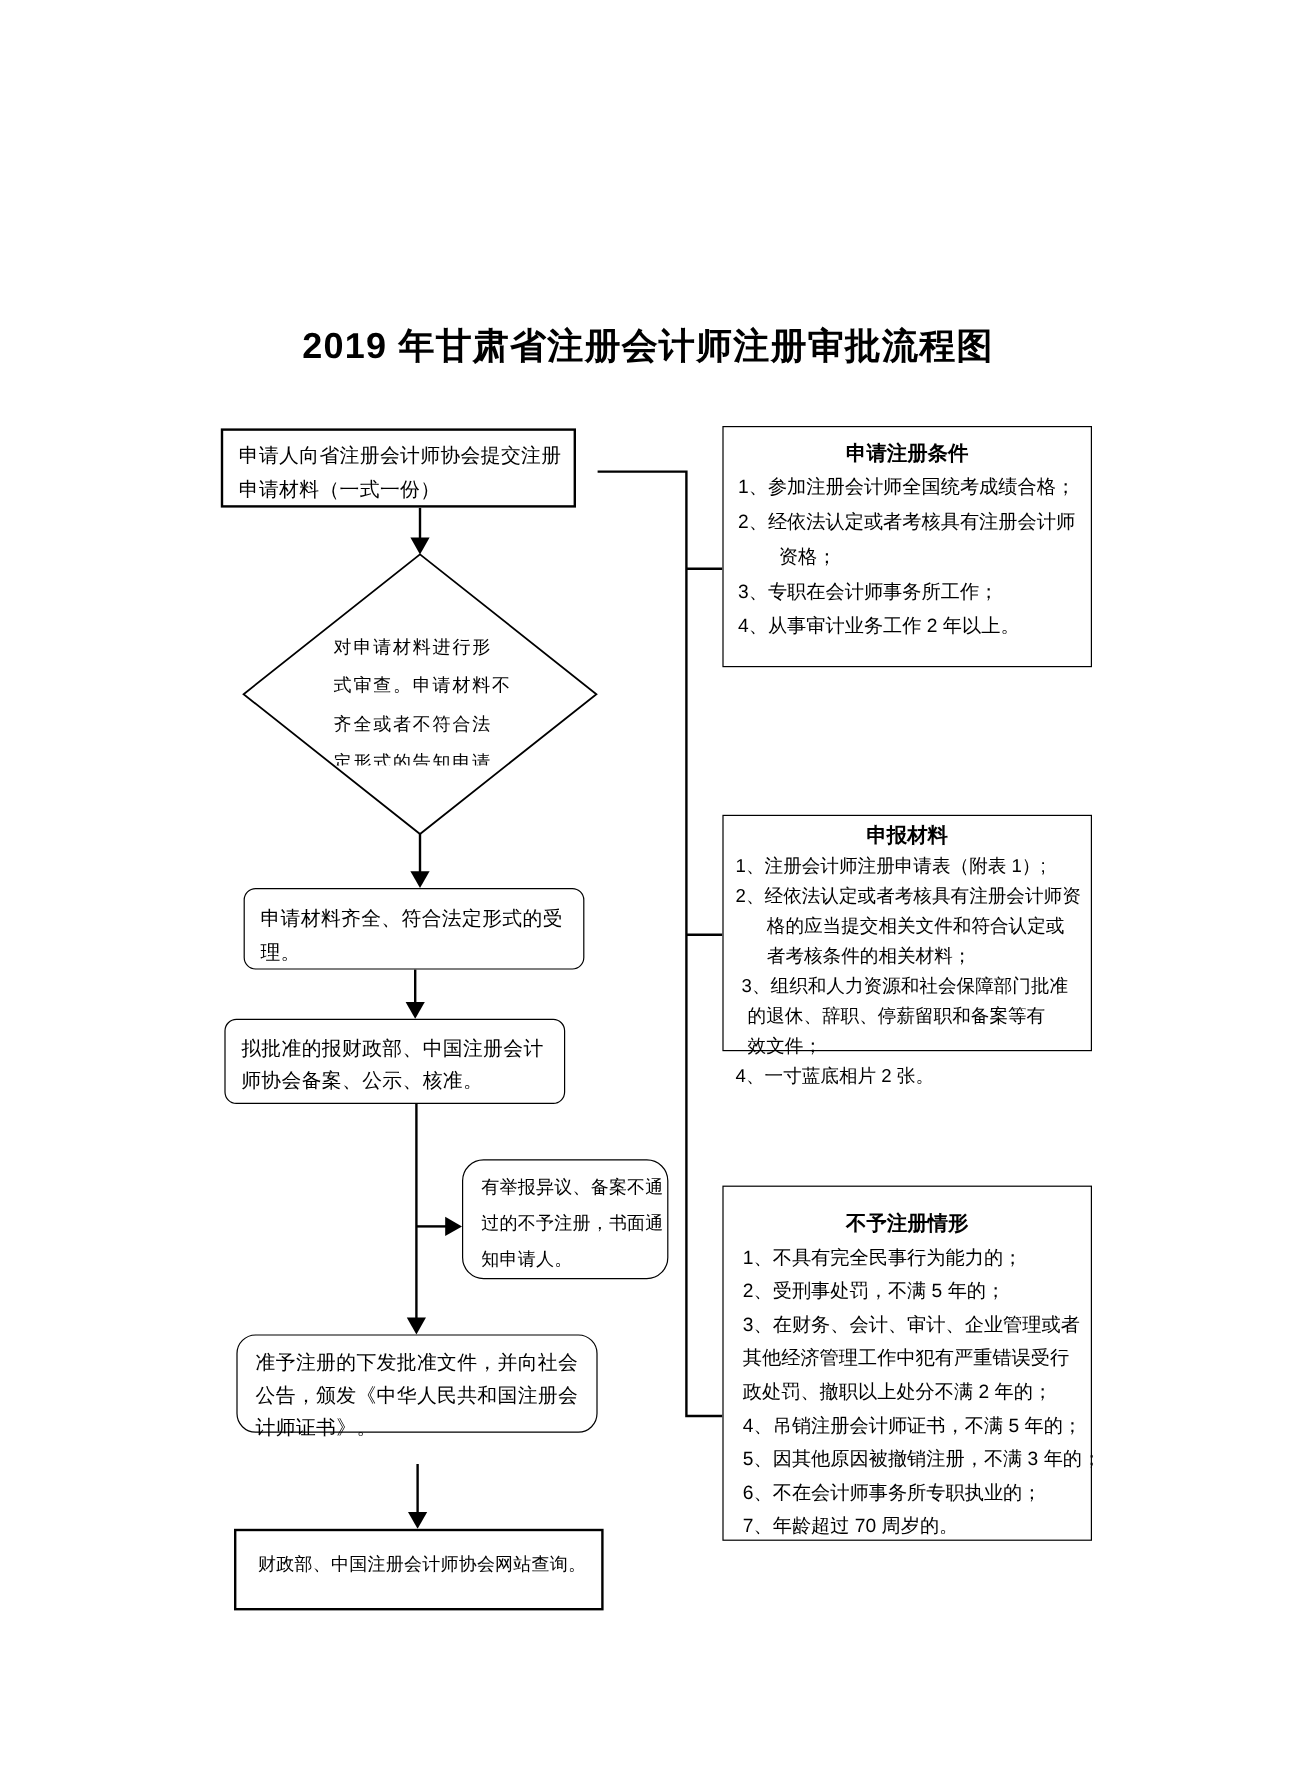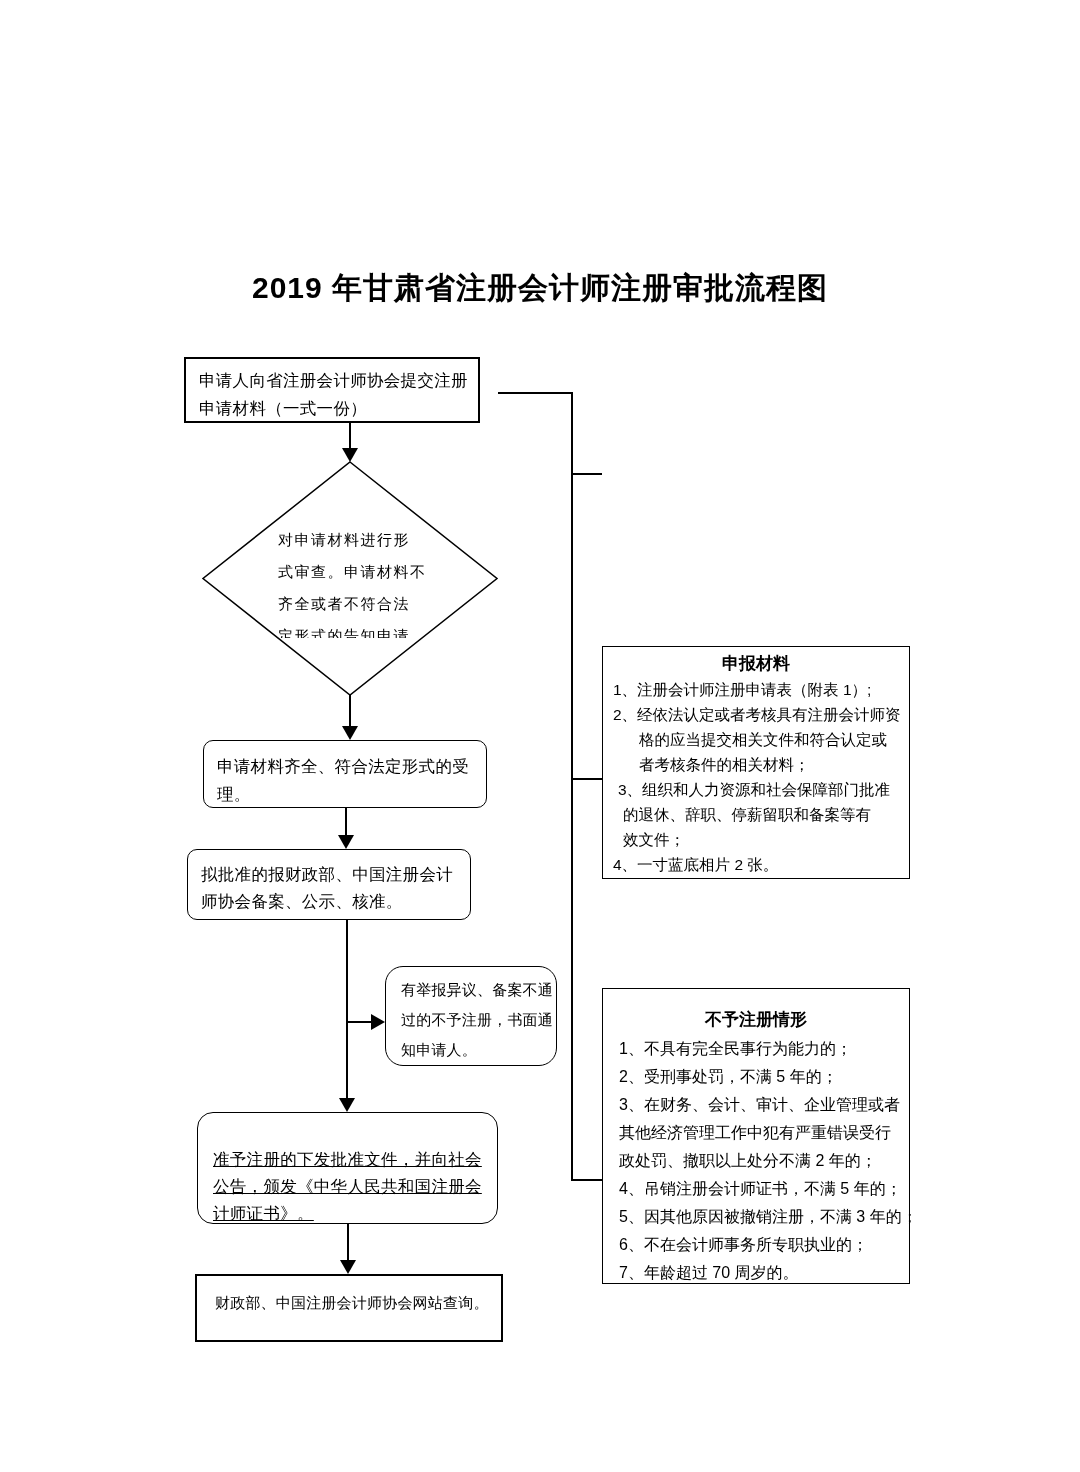--- a/index.html
+++ b/index.html
@@ -17,38 +17,38 @@
     position:absolute;box-sizing:border-box;background:#fff;
     border:2px solid #000;z-index:2;font-size:16.5px;letter-spacing:.3px;
   }
   .rounded{border-radius:10px;border-width:1.5px;}
   .ln{white-space:nowrap;}
   
   .b-submit {left:184px;top:357px;width:296px;height:66px;padding:7px 13px 0;line-height:28px;}
   .b-accept {left:203px;top:740px;width:284px;height:68px;padding:11px 13px 0;line-height:28px;}
   .b-record {left:187px;top:849px;width:284px;height:71px;padding:11px 13px 4px;line-height:27px;}
   .b-notify {left:385px;top:966px;width:172px;height:100px;border-radius:18px;padding:8px 15px 0;line-height:30px;font-size:15px;letter-spacing:.2px;}
-  .b-approve{left:197px;top:1112px;width:301px;height:112px;border-radius:16px;padding:33px 15px 0;line-height:27px;text-decoration:underline;}
+  .b-approve{left:197px;top:1112px;width:301px;height:82px;border-radius:16px;padding:10px 15px 0;line-height:27px;}
   .b-query  {left:195px;top:1274px;width:308px;height:68px;display:flex;align-items:center;padding:0 0 10px 18px;font-size:15px;letter-spacing:.2px;}
   
   .diamond-text{
     position:absolute;left:278px;top:524px;width:156px;height:114px;overflow:hidden;
     z-index:3;font-size:15px;line-height:32px;letter-spacing:1.5px;background:transparent;
   }
   
   .panel{
     position:absolute;box-sizing:border-box;background:#fff;z-index:2;
     border:1.5px solid #000;left:602px;width:308px;
   }
   .panel-title{text-align:center;font-weight:bold;font-size:17px;}
   .p-conditions{top:355px;height:201px;padding-top:8px;}
   .p-conditions .panel-title{line-height:28px;}
   .p-conditions .ln{font-size:16px;line-height:29px;padding-left:12px;}
   .p-conditions .ln.ind{padding-left:46px;}
-  .p-materials{top:646px;height:233px;padding-top:4px;}
+  .p-materials{top:679px;height:197px;padding-top:4px;}
   .p-materials .panel-title{line-height:26px;}
   .p-materials .ln{font-size:15.5px;line-height:25px;padding-left:10px;}
   .p-materials .ln.ind-a{padding-left:36px;}
   .p-materials .ln.ind-b{padding-left:15px;}
   .p-materials .ln.ind-c{padding-left:20px;}
   .p-denial{top:988px;height:296px;padding-top:16px;}
   .p-denial .panel-title{line-height:30px;}
   .p-denial .ln{font-size:16px;line-height:28px;padding-left:16px;}
 </style>
 </head>
@@ -123,20 +123,28 @@
   <div class="node rounded b-approve">
     <div class="ln">准予注册的下发批准文件，并向社会</div>
     <div class="ln">公告，颁发《中华人民共和国注册会</div>
     <div class="ln">计师证书》。</div>
   </div>
 
   <div class="node b-query">
     <div class="ln">财政部、中国注册会计师协会网站查询。</div>
   </div>
 
+  <div class="panel p-conditions">
+    <div class="panel-title">申请注册条件</div>
+    <div class="ln">1、参加注册会计师全国统考成绩合格；</div>
+    <div class="ln">2、经依法认定或者考核具有注册会计师</div>
+    <div class="ln ind">资格；</div>
+    <div class="ln">3、专职在会计师事务所工作；</div>
+    <div class="ln">4、从事审计业务工作 2 年以上。</div>
+  </div>
 
   <div class="panel p-materials">
     <div class="panel-title">申报材料</div>
     <div class="ln">1、注册会计师注册申请表（附表 1）;</div>
     <div class="ln">2、经依法认定或者考核具有注册会计师资</div>
     <div class="ln ind-a">格的应当提交相关文件和符合认定或</div>
     <div class="ln ind-a">者考核条件的相关材料；</div>
     <div class="ln ind-b">3、组织和人力资源和社会保障部门批准</div>
     <div class="ln ind-c">的退休、辞职、停薪留职和备案等有</div>
     <div class="ln ind-c">效文件；</div>

